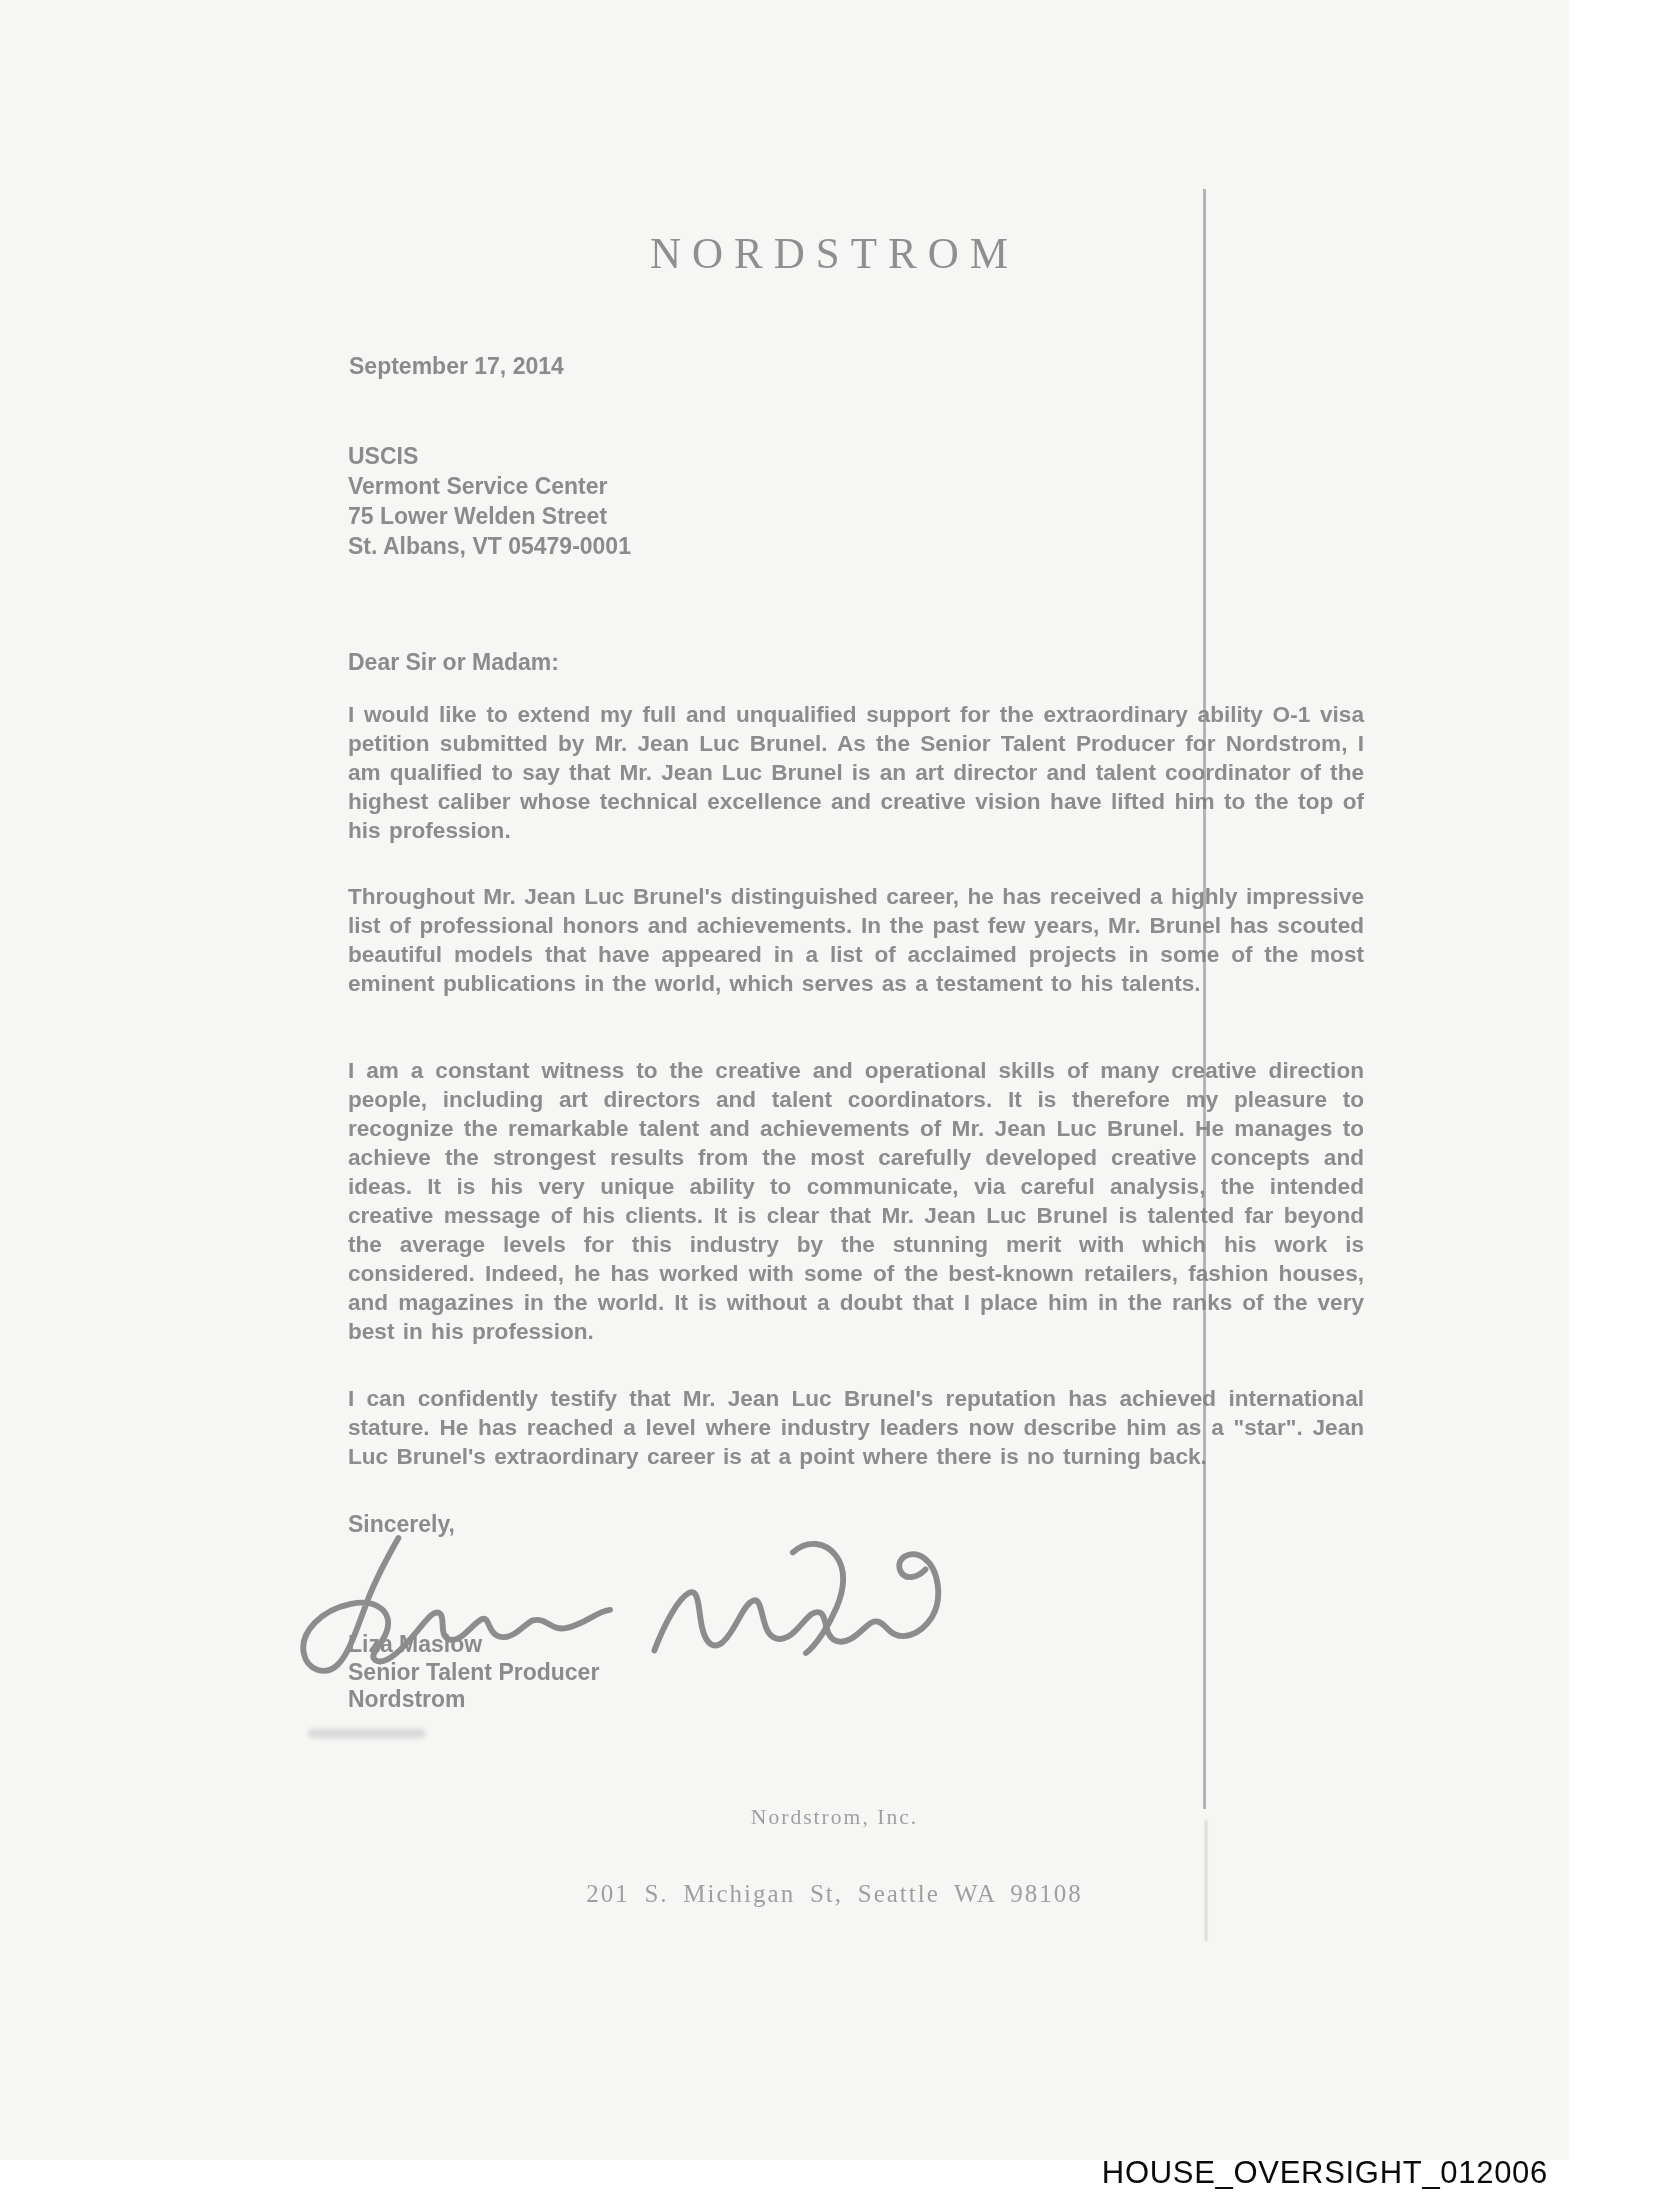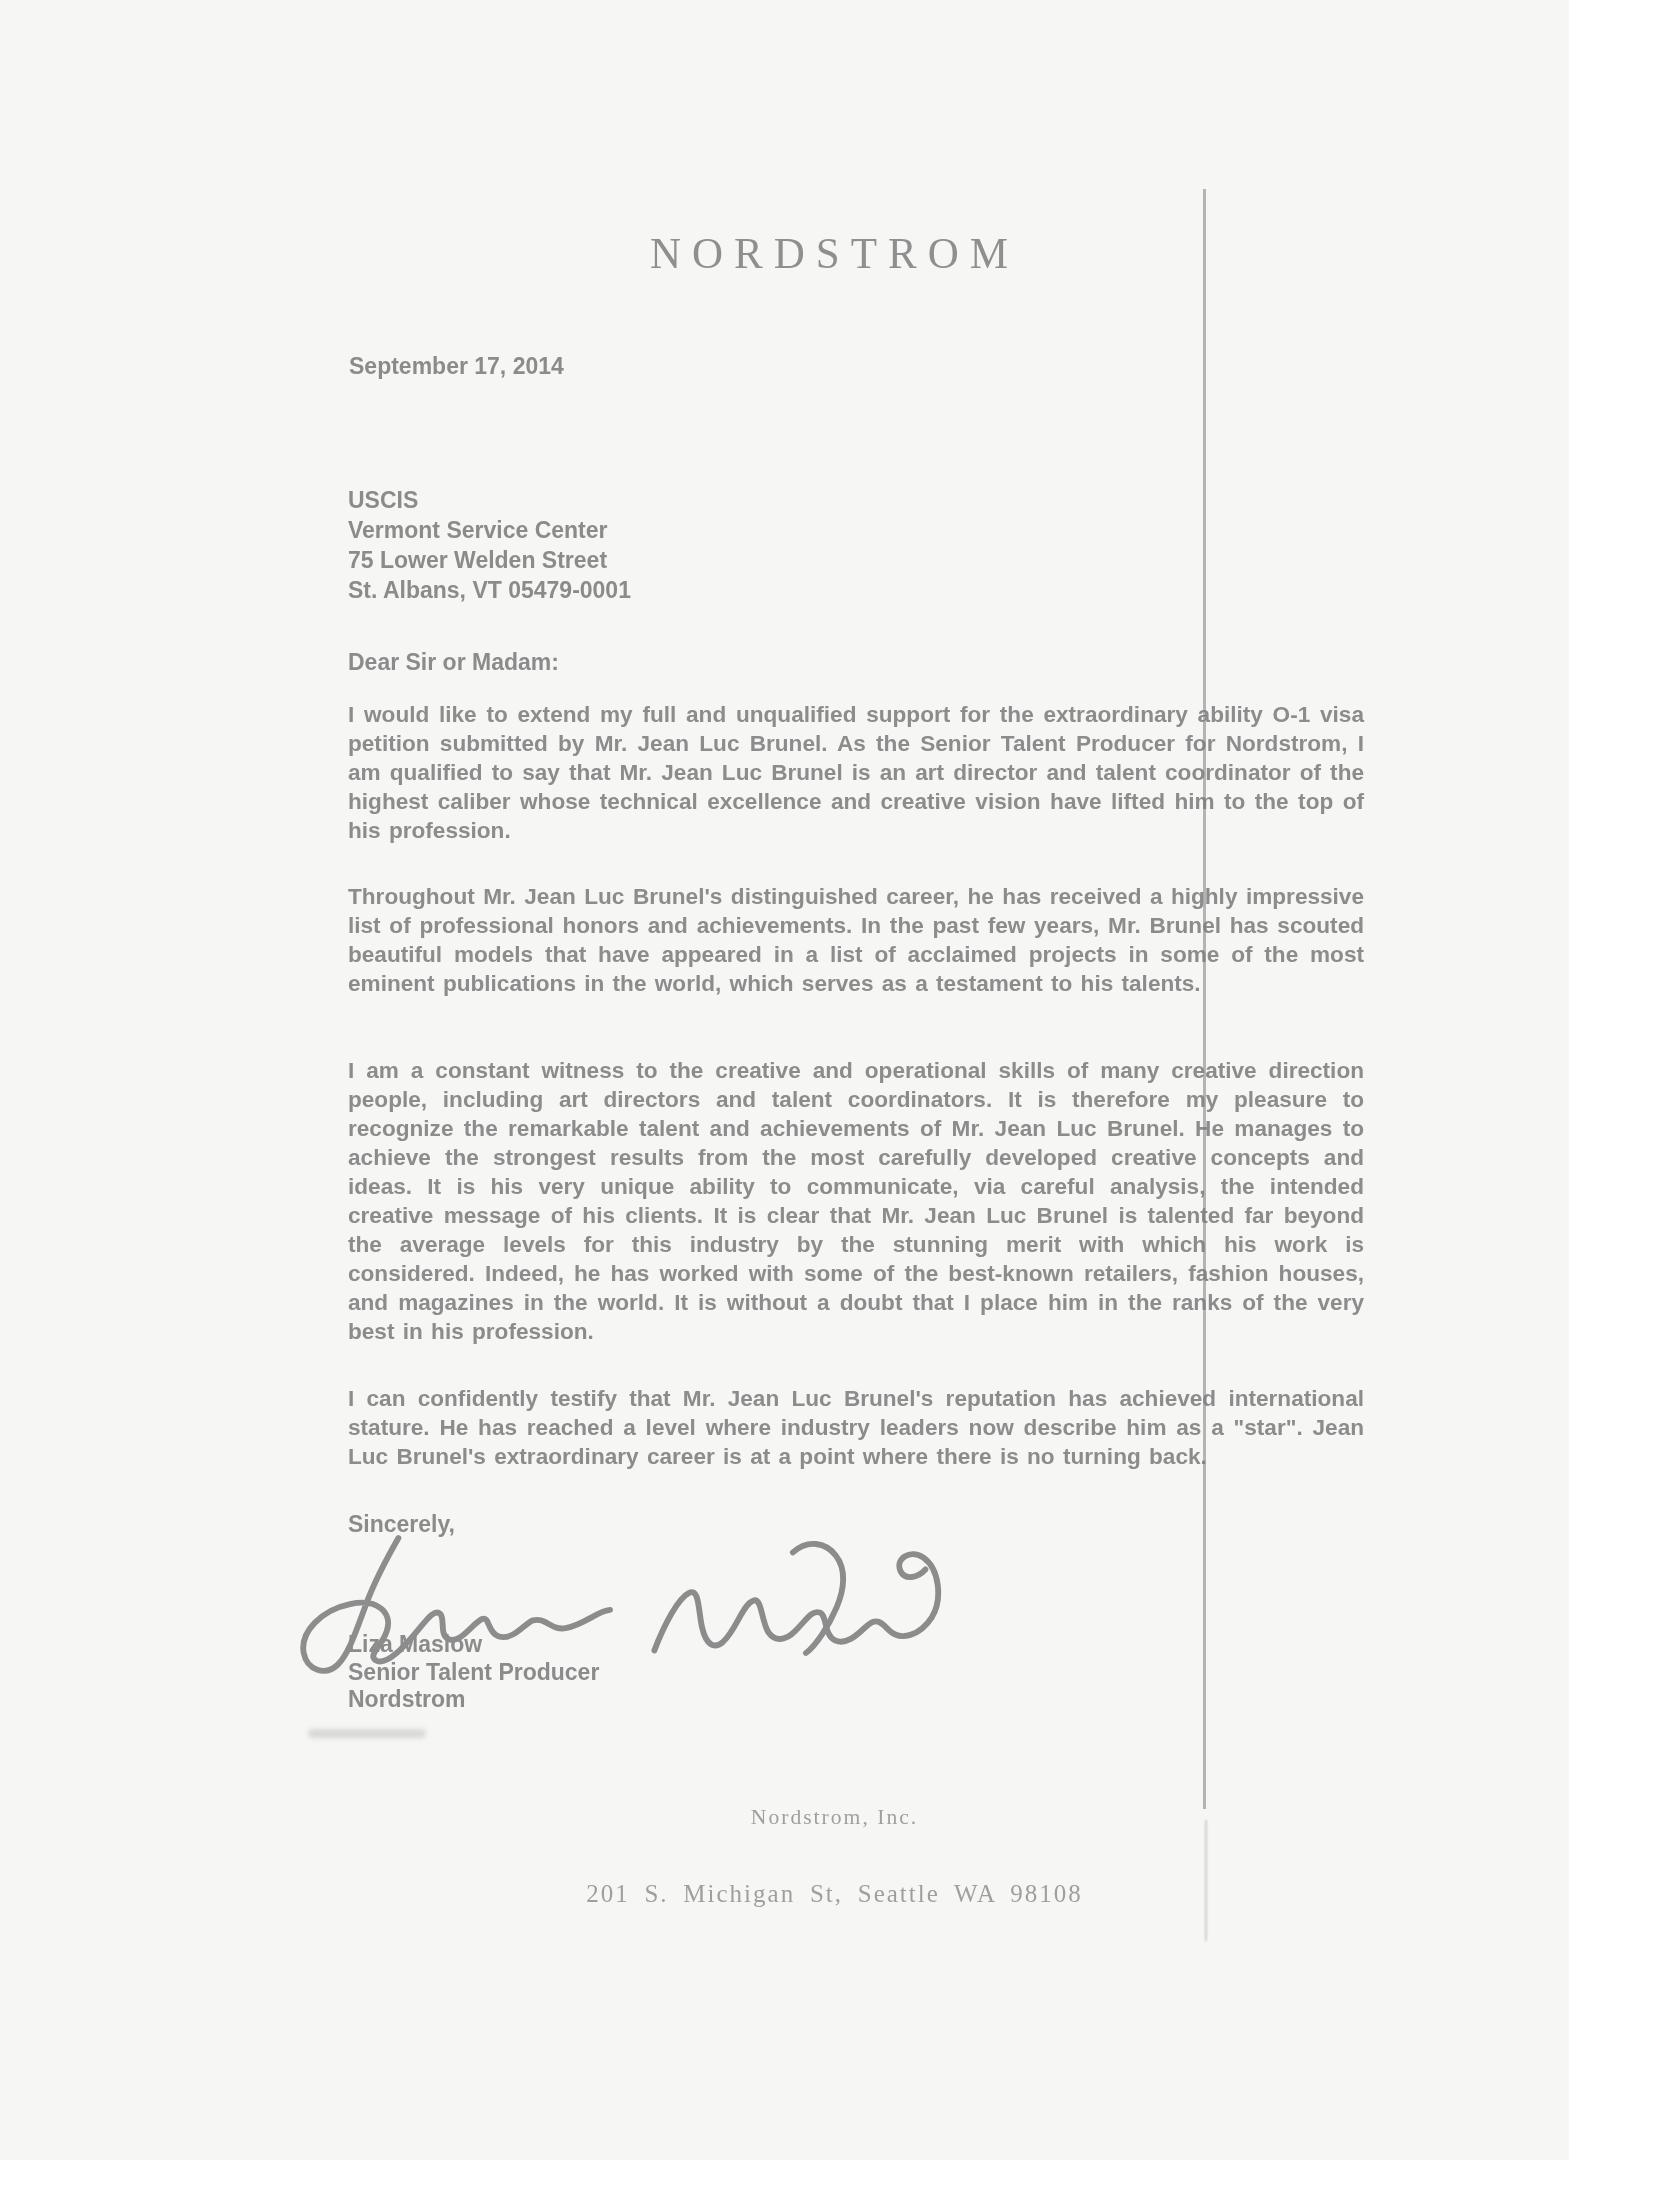--- a/index.html
+++ b/index.html
@@ -21,21 +21,21 @@
   .letterhead{
     top:228px;left:0;right:0;
     text-align:center;
     font-family:"Liberation Serif", serif;
     font-size:43px;font-weight:500;
     letter-spacing:11px;
     color:#8f8f8f;
     transform:scaleY(1.04);
   }
   .date{top:353px;left:349px;font-size:23px;font-weight:700;}
-  .addr{top:441px;left:348px;font-size:23px;font-weight:700;line-height:30px;margin-top:44px;}
+  .addr{top:441px;left:348px;font-size:23px;font-weight:700;line-height:30px;}
   .re{top:588px;left:348px;font-size:23px;font-weight:700;}
   .salutation{top:649px;left:348px;font-size:23px;font-weight:700;}
   .para{
     left:348px;width:1016px;
     font-size:22.6px;font-weight:700;
     line-height:29px;
     text-align:justify;
     word-spacing:2px;
     color:#8c8c8c;
   }
@@ -155,15 +155,16 @@
 
     <div class="abs sig-smudge"></div>
 
     <div class="abs footer f1">Nordstrom, Inc.</div>
     <div class="abs footer f2">201 S. Michigan St, Seattle WA 98108</div>
 
     <div class="abs scanline"></div>
     <div class="abs scanline2"></div>
   </div>
 
+  <div class="bates">HOUSE_OVERSIGHT_012006</div>
 
 </div>
 
 
 </body></html>

